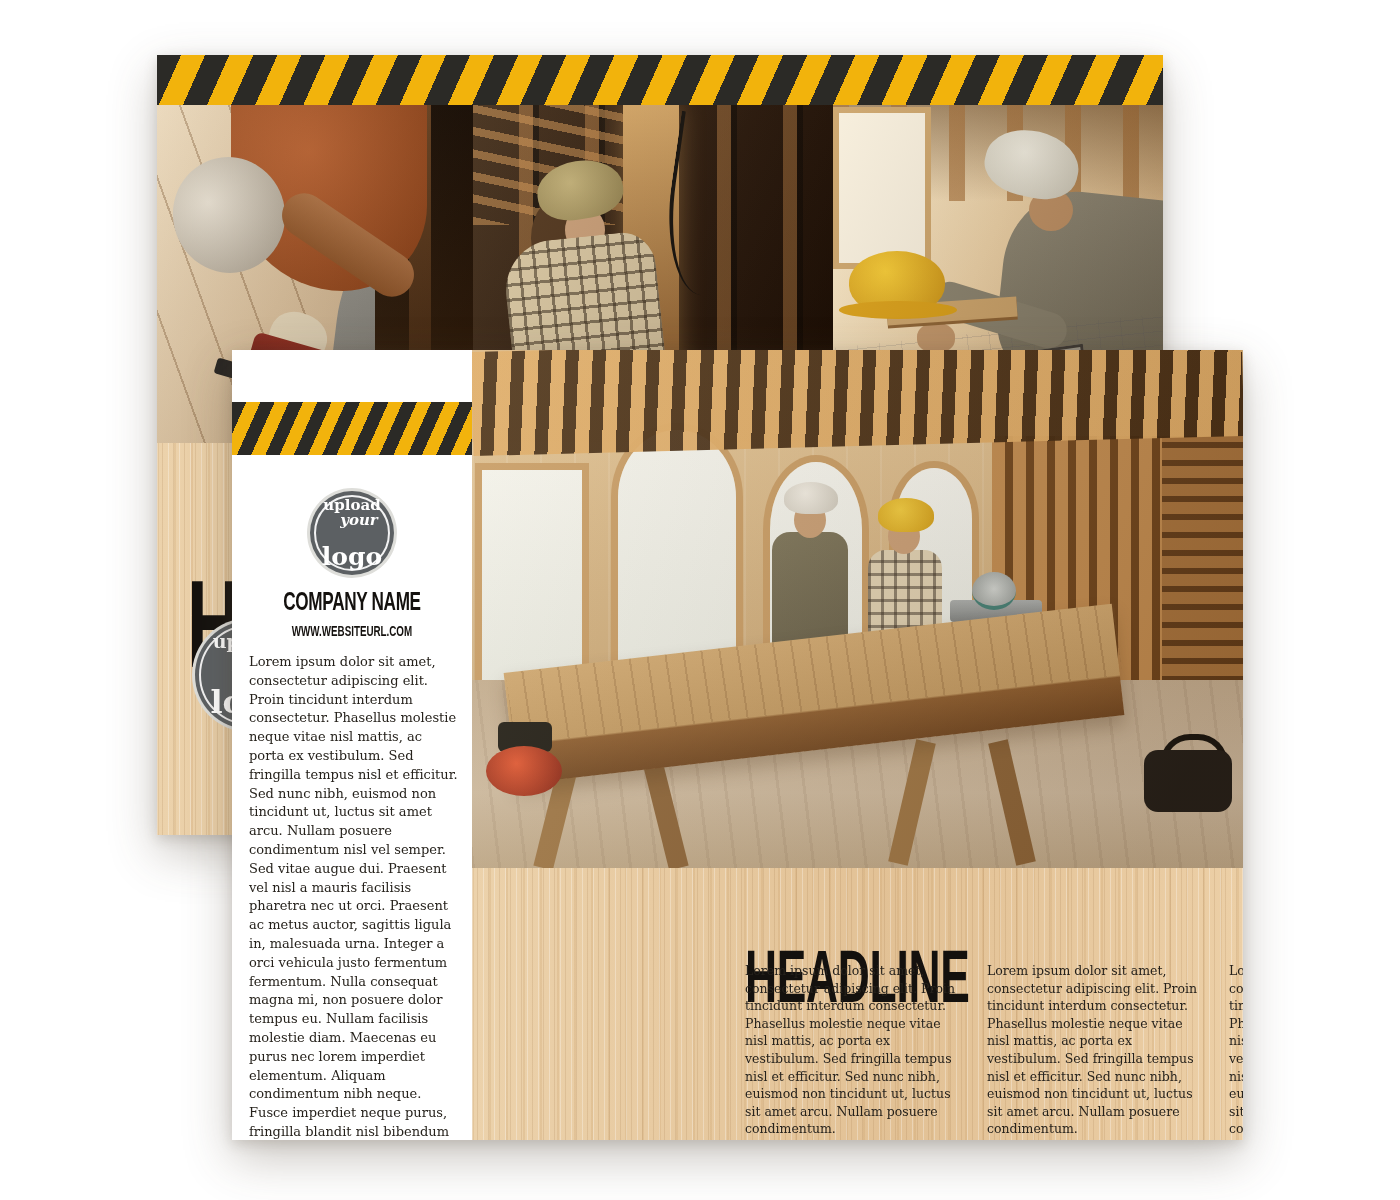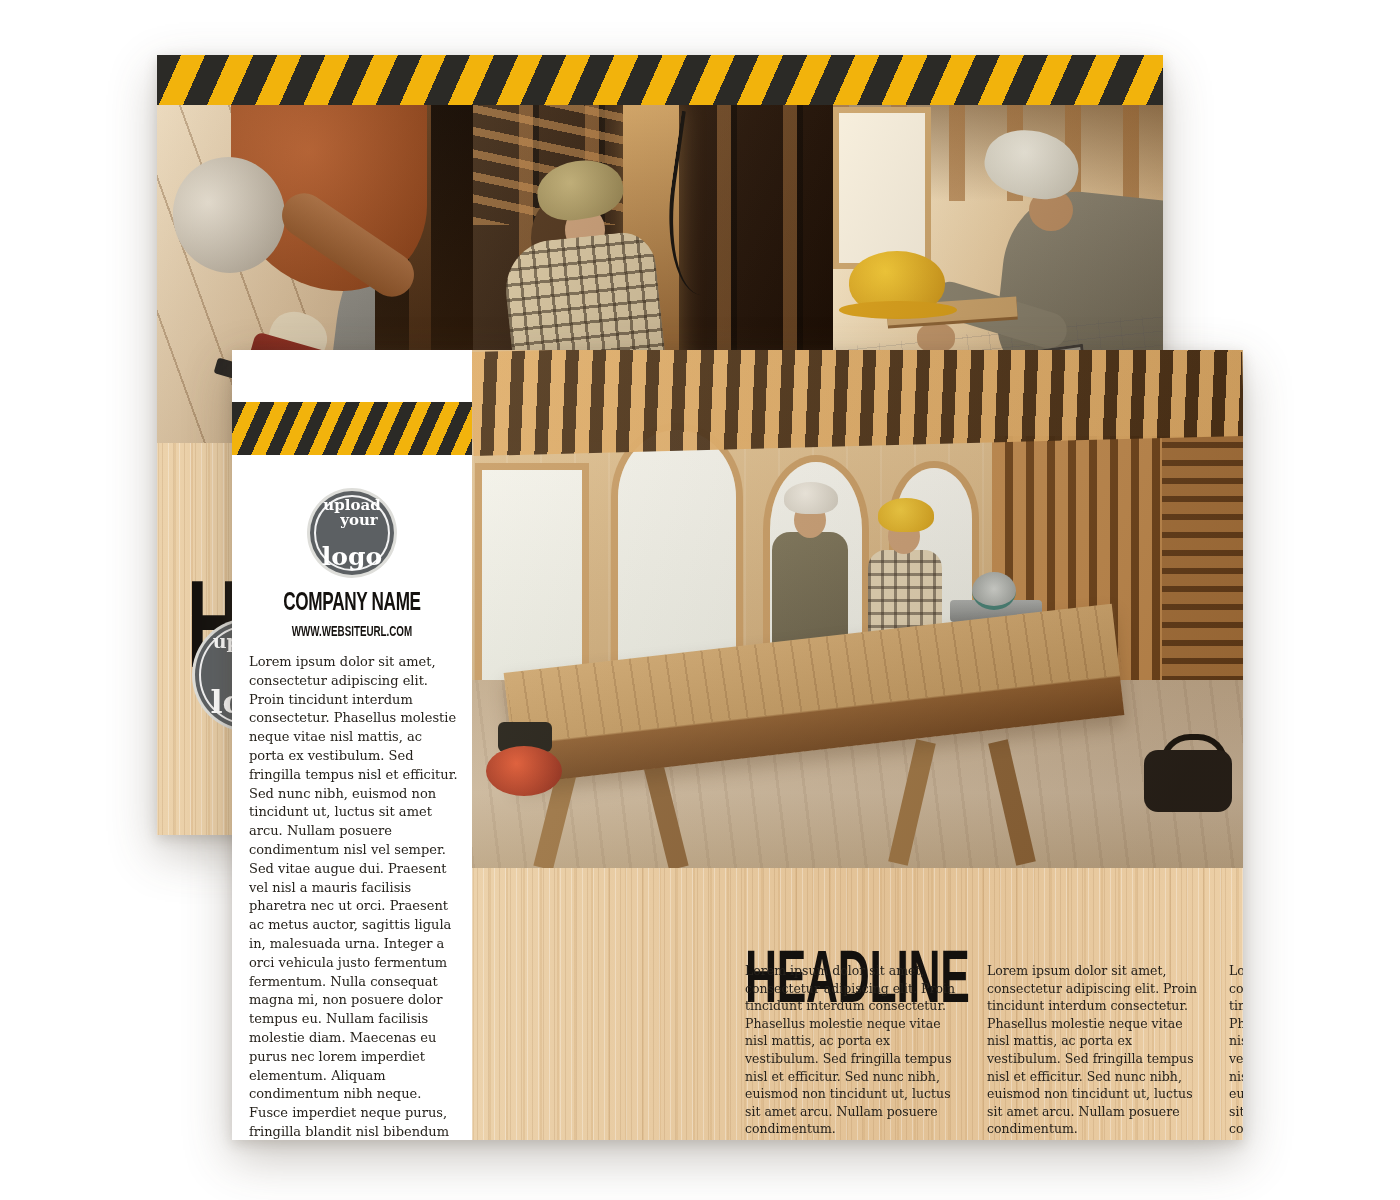--- a/index.html
+++ b/index.html
@@ -19,21 +19,21 @@
   .stripe-lg{background:repeating-linear-gradient(114deg,#2b2a26 0 22px,#f2b30c 22px 44px);}
 
   .condensed{display:inline-block;transform-origin:left top;font-weight:bold;color:#14110e;letter-spacing:-0.5px;line-height:1;}
 
   
   .badge{position:absolute;border-radius:50%;background:#5c6063;box-shadow:0 0 0 3px #dededa;
          display:flex;flex-direction:column;align-items:center;justify-content:center;color:#fff;
          font-family:"DejaVu Serif", serif;font-weight:bold;text-align:center;}
   .badge::before{content:'';position:absolute;inset:4px;border:2px solid rgba(255,255,255,.92);border-radius:50%;}
   .badge .l1{font-size:15px;line-height:1;}
-  .badge .l2{font-size:15px;line-height:1;margin:0 0 0 14px;}
+  .badge .l2{font-size:15px;line-height:1;margin:0 0 0 14px;font-style:italic;}
   .badge .l3{font-size:25px;line-height:1;margin-top:16px;}
   .badge-lg .l1{font-size:19px;}
   .badge-lg .l2{font-size:19px;}
   .badge-lg .l3{font-size:32px;}
 
   .serifbody{font-family:"DejaVu Serif", serif;color:#26221c;}
 
   
   .back-page{left:157px;top:55px;width:1006px;height:780px;}
   .back-stripe{position:absolute;left:0;top:0;width:100%;height:50px;}

